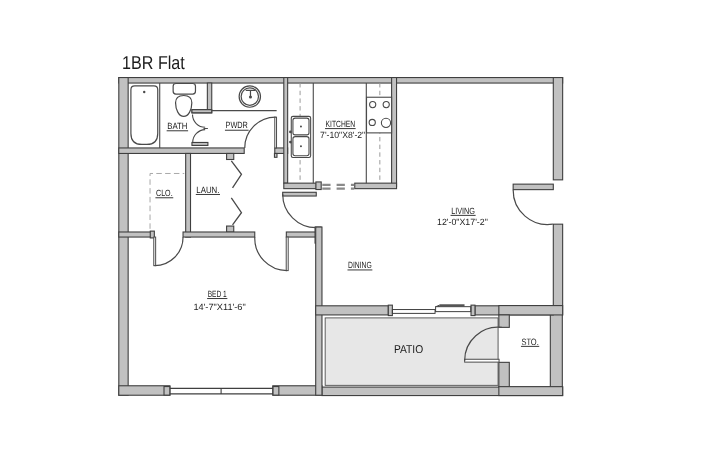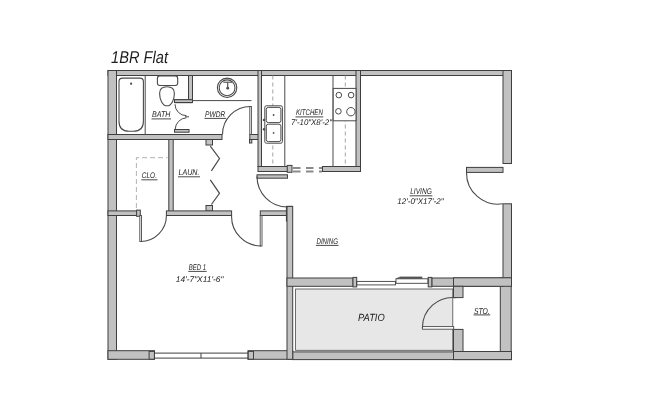--- a/index.html
+++ b/index.html
@@ -1,16 +1,16 @@
 <!DOCTYPE html>
 <html><head>
 <meta charset="utf-8">
 <style>
   html,body{margin:0;padding:0;background:#ffffff;}
-  .page{position:relative;width:652px;height:416px;background:#ffffff;overflow:hidden;font-style:italic;}
+  .page{position:relative;width:652px;height:416px;background:#ffffff;overflow:hidden;}
   svg{display:block;filter:opacity(0.999);}
   text{font-family:"Liberation Sans", sans-serif;fill:#1c1c1c;text-rendering:geometricPrecision;}
 </style>
 </head>
 <body>
 <div class="page">
 <svg width="652" height="416" viewBox="0 0 652 416">
 
 <text x="111" y="62.5" font-size="17" textLength="57" lengthAdjust="spacingAndGlyphs">1BR Flat</text>
 

